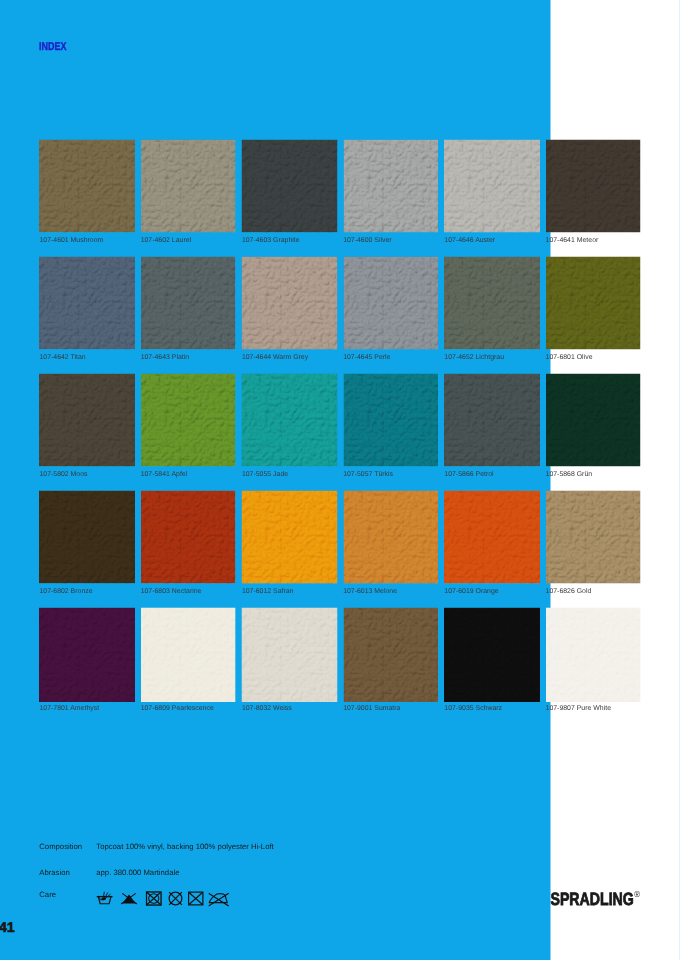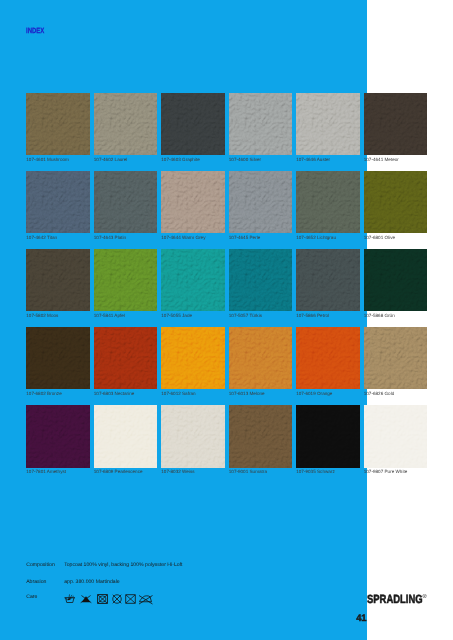--- a/index.html
+++ b/index.html
@@ -35,23 +35,23 @@
   .care-ico{position:absolute;top:0;}
   
 
   #brand{position:absolute;left:367.0px;top:595.3px;height:12px;}
   #brand-text{position:absolute;left:0;top:0;font-size:11.9px;font-weight:bold;letter-spacing:0px;color:#231f20;
               font-family:"Liberation Sans",sans-serif;transform:scaleX(0.793);transform-origin:left top;
               line-height:9px;white-space:nowrap;display:inline-block;
               -webkit-text-stroke:0.55px #1a1a1a;color:#1a1a1a;}
   #brand-mark{position:absolute;left:55.6px;top:-1.6px;font-size:5.6px;line-height:6px;color:#1a1a1a;}
 
-  #page-number{position:absolute;left:0;right:0;top:612.7px;text-align:right;
+  #page-number{position:absolute;left:0;right:0;top:612.7px;text-align:left;
                font-size:9.4px;font-weight:bold;color:#1a1a1a;line-height:9px;
-               letter-spacing:-0.15px;transform:translateX(-0.6px);padding-left:32px;
+               letter-spacing:-0.15px;transform:translateX(-0.6px);
                -webkit-text-stroke:0.45px #1a1a1a;}
 </style>
 </head>
 <body>
 
 <svg width="0" height="0" style="position:absolute" aria-hidden="true">
  <defs>
   <filter id="grainA" x="0" y="0" width="100%" height="100%">
    <feTurbulence type="turbulence" baseFrequency="0.225" numOctaves="2" seed="3" stitchTiles="stitch" result="t"></feTurbulence>
    <feDiffuseLighting in="t" lighting-color="#ffffff" surfaceScale="1.45" result="l">

